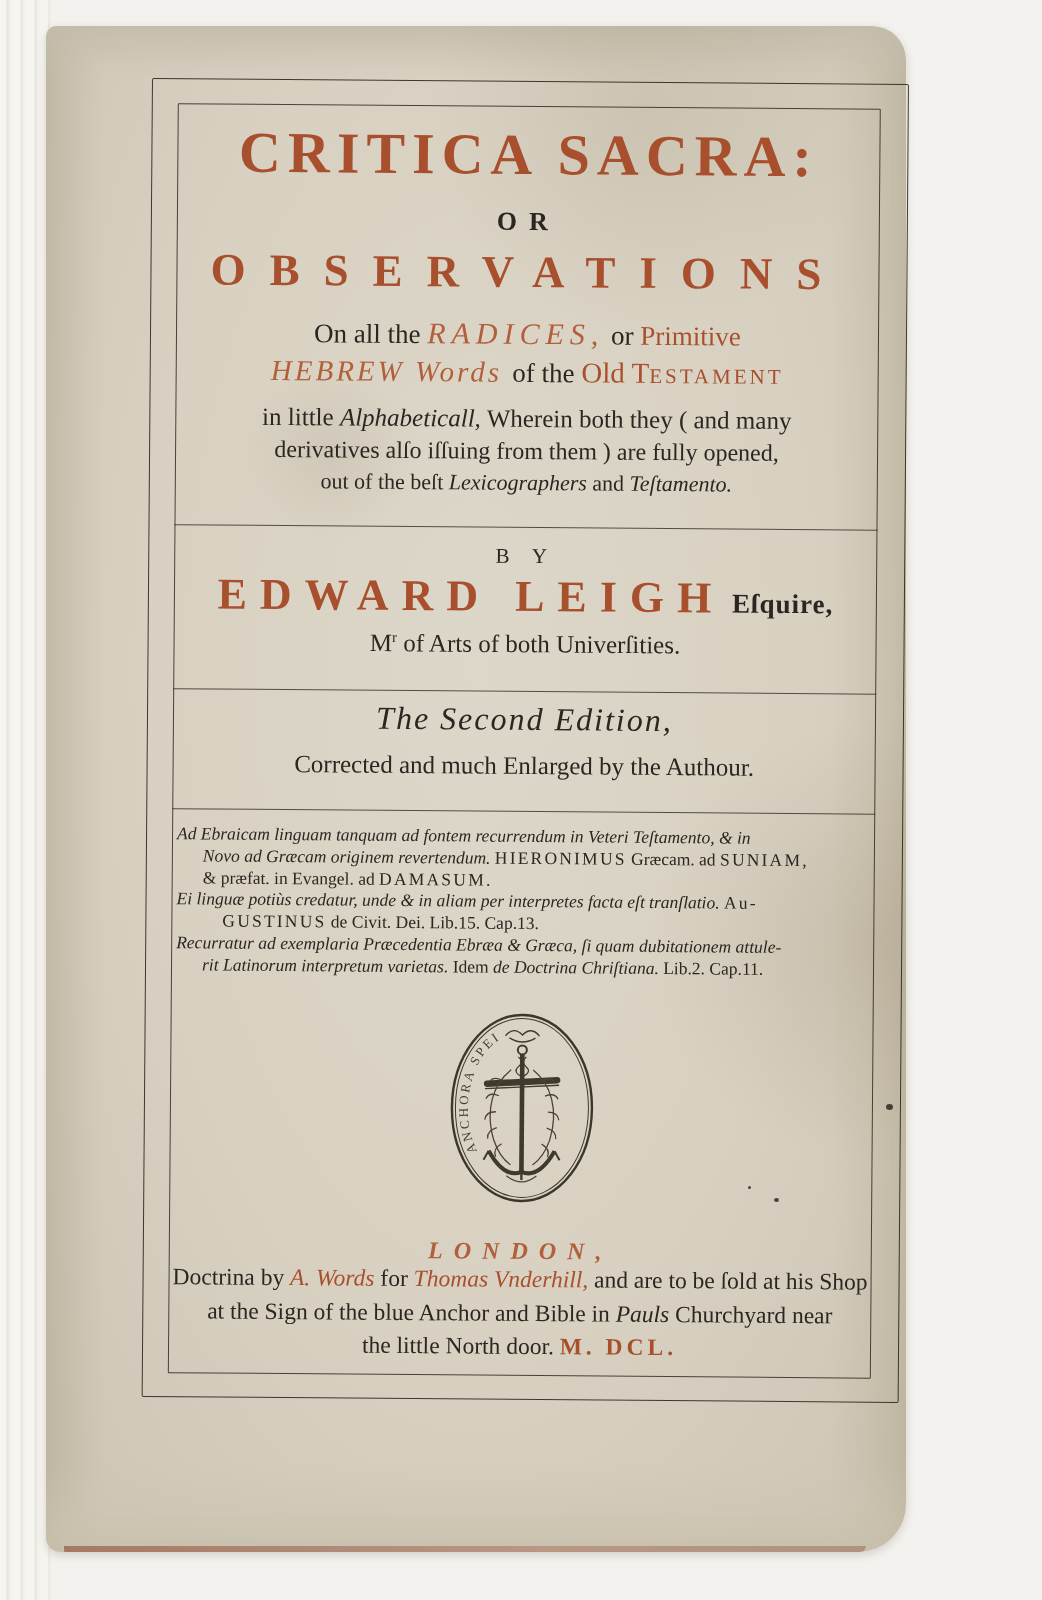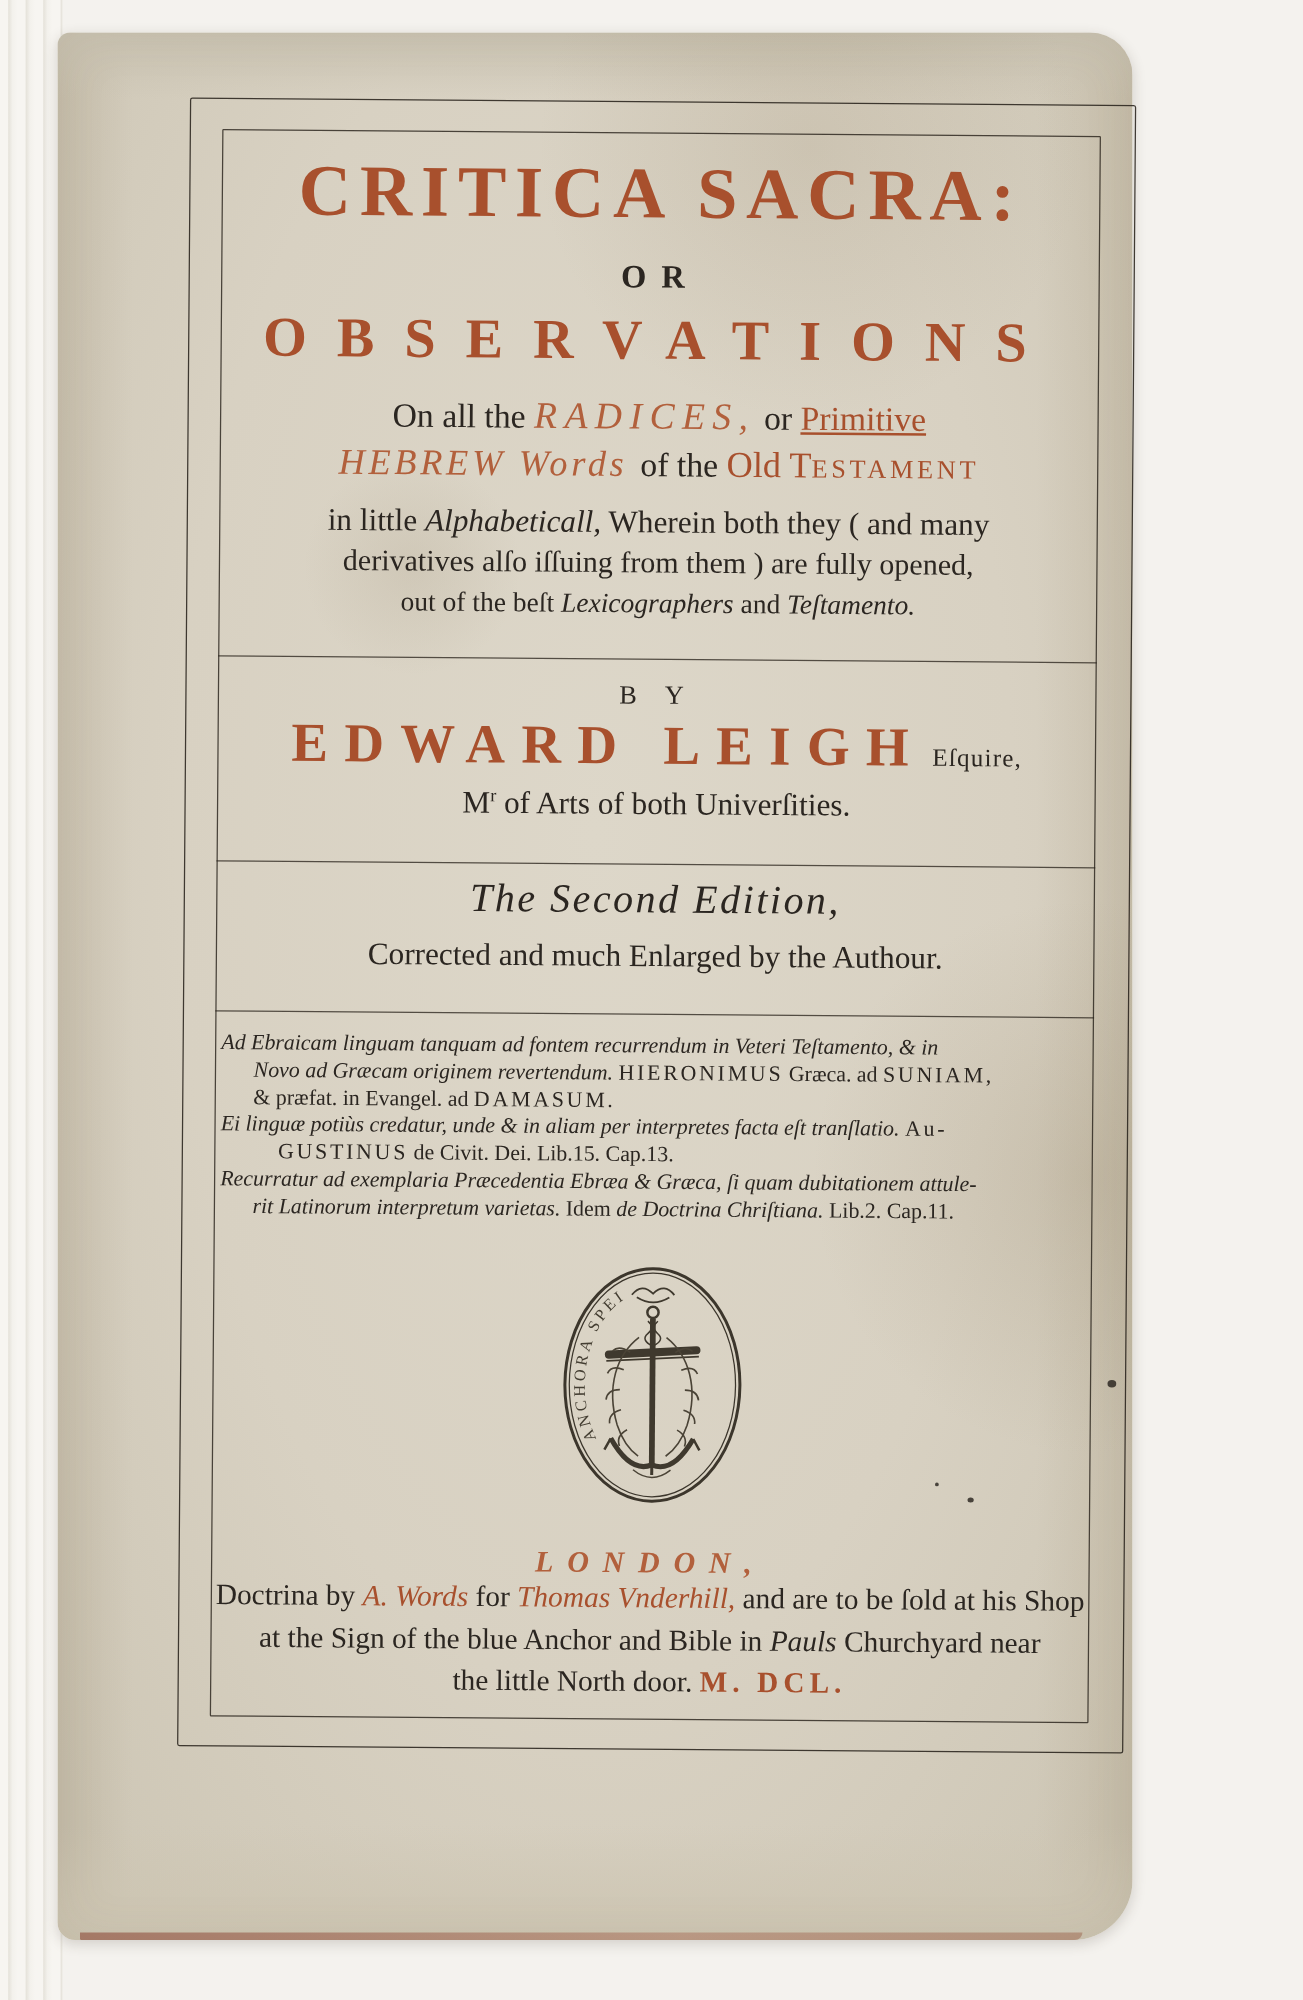--- a/index.html
+++ b/index.html
@@ -53,32 +53,32 @@
   .redlt{color:#b2603c;}
   .nowrap{white-space:nowrap;}
   .rule{position:absolute;left:-1px;right:-1px;border-top:1.6px solid rgba(43,37,30,.78);}
 
   .main-title{top:14px;font-size:58px;letter-spacing:7px;font-weight:bold;
     font-stretch:semi-condensed;}
   .or-label{top:100px;font-size:26px;letter-spacing:12px;font-weight:bold;}
   .observations{top:139px;font-size:45px;letter-spacing:24px;font-weight:bold;}
   .radices-line{top:210px;font-size:27px;}
   .radices-line .it{font-style:italic;font-size:30px;letter-spacing:6px;}
-  .radices-line .prim{font-size:27px;text-decoration:underline;}
+  .radices-line .prim{font-size:27px;}
   .hebrew-line{top:249px;font-size:27px;}
   .hebrew-line .heb{font-style:italic;font-size:29px;letter-spacing:3px;}
   .hebrew-line .oldt{font-size:29px;}
   .hebrew-line .estam{font-size:21px;letter-spacing:3px;}
   .desc1{top:298px;font-size:25px;}
   .desc2{top:331px;font-size:24px;}
   .desc3{top:363px;font-size:22px;}
   .ital{font-style:italic;}
   .by-label{top:437px;font-size:21px;letter-spacing:9px;}
   .author-line{top:464px;font-size:44px;letter-spacing:13px;font-weight:bold;}
-  .author-line .esq{font-size:20px;letter-spacing:1px;font-weight:normal;}
+  .author-line .esq{font-size:27px;letter-spacing:1px;font-weight:bold;}
   .degree-line{top:523px;font-size:25px;}
   .sup{font-size:.58em;vertical-align:super;}
   .edition-title{top:594px;font-size:32px;font-style:italic;letter-spacing:2px;}
   .edition-sub{top:645px;font-size:25px;}
   .rule-1{top:420px;}
   .rule-2{top:584px;}
   .rule-3{top:704px;}
   .quotes{
     position:absolute;top:719px;left:4px;width:700px;text-align:left;
     font-size:17.5px;line-height:21.8px;font-style:italic;color:#2b2621;
@@ -160,21 +160,21 @@
         </div>
 
         <div class="blk edition-sub nowrap">
           <span>Corrected and much Enlarged by the Authour.</span>
         </div>
 
         <div class="rule rule-3"></div>
 
         <div class="quotes">
           <div><span>Ad Ebraicam linguam tanquam ad fontem recurrendum in Veteri Teſtamento, &amp; in</span></div>
-          <div class="qi"><span>Novo ad Græcam originem revertendum. </span><span class="caps">HIERONIMUS</span><span class="rom"> Græca. ad </span><span class="caps">SUNIAM,</span></div>
+          <div class="qi"><span>Novo ad Græcam originem revertendum. </span><span class="caps">HIERONIMUS</span><span class="rom"> Græcam. ad </span><span class="caps">SUNIAM,</span></div>
           <div class="qi"><span class="rom">&amp; præfat. in Evangel. ad </span><span class="caps">DAMASUM.</span></div>
           <div><span>Ei linguæ potiùs credatur, unde &amp; in aliam per interpretes facta eſt tranſlatio. </span><span class="caps">Au-</span></div>
           <div class="qi2"><span class="caps">GUSTINUS</span><span class="rom"> de Civit. Dei. Lib.15. Cap.13.</span></div>
           <div><span>Recurratur ad exemplaria Præcedentia Ebræa &amp; Græca, ſi quam dubitationem attule-</span></div>
           <div class="qi"><span>rit Latinorum interpretum varietas. </span><span class="rom">Idem </span><span>de Doctrina Chriſtiana. </span><span class="rom">Lib.2. Cap.11.</span></div>
         </div>
 
         <div class="blk device-wrap">
           <svg width="150" height="196" viewBox="0 0 150 196">
             <ellipse cx="75" cy="98" rx="70" ry="93" fill="none" stroke="#3c362c" stroke-width="2.4"></ellipse>

